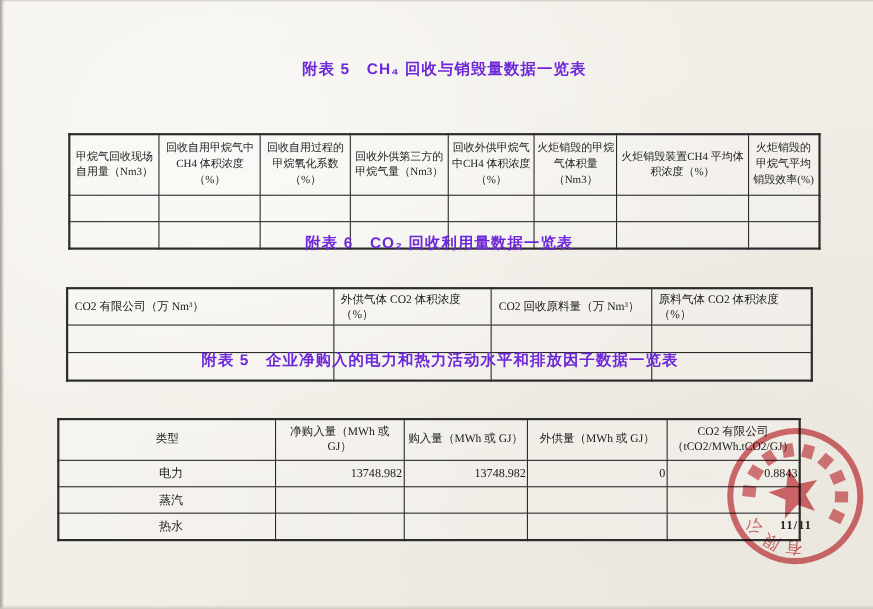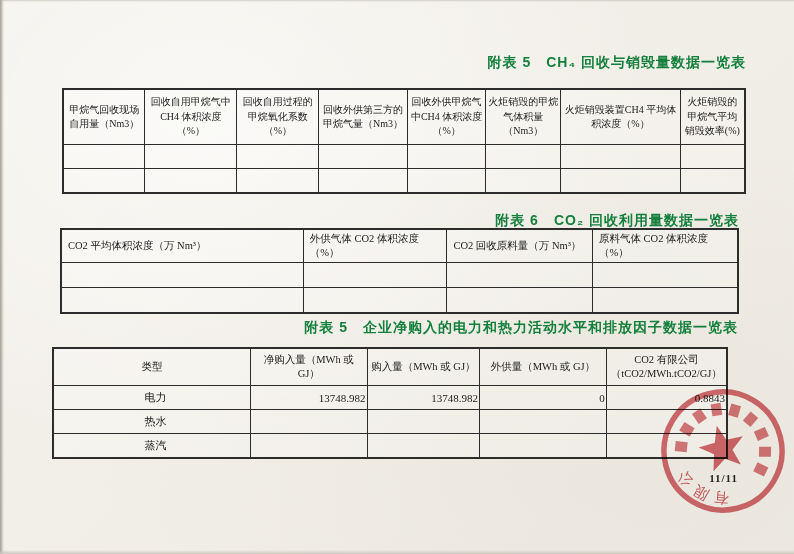--- a/index.html
+++ b/index.html
@@ -13,30 +13,30 @@
     color:#1b1b1b;
   }
   .edge-left{position:absolute;left:0;top:0;width:4px;height:100%;
     background:linear-gradient(90deg,#a39e95,rgba(163,158,149,0));}
   .edge-bottom{position:absolute;left:0;bottom:0;width:100%;height:4px;
     background:linear-gradient(0deg,#ccc7bd,rgba(204,199,189,0));}
   .edge-top{position:absolute;left:0;top:0;width:100%;height:2px;
     background:linear-gradient(180deg,rgba(170,165,156,.5),rgba(170,165,156,0));}
 
   .tbl-title{
-    position:absolute;text-align:right;font-weight:bold;font-size:14px;
+    position:absolute;text-align:center;font-weight:bold;font-size:14px;
     font-family:"Liberation Sans","DejaVu Sans",sans-serif;
-    letter-spacing:1px;color:#15803d;
+    letter-spacing:1px;color:#6d28d9;
   }
   #title-0{left:62px;top:54px;width:684px;}
   #title-1{left:60px;top:212px;width:679px;}
   #title-2{left:62px;top:319px;width:676px;}
 
   table{border-collapse:collapse;table-layout:fixed;position:absolute;
-    background:rgba(255,255,255,.25);}
+    background:rgba(255,255,255,.25);margin-top:33px;}
   th,td{border:1px solid #2c2c2c;font-weight:normal;overflow:hidden;
     white-space:pre-line;vertical-align:middle;}
   table{border:2px solid #2c2c2c;}
 
   #table-0{left:62px;top:88px;width:684px;font-size:10px;}
   #table-0 th{height:50px;text-align:center;padding:2px 2px;line-height:1.45;}
   #table-0 td{height:21px;}
 
   #table-1{left:60px;top:228px;width:679px;font-size:10.5px;}
   #table-1 th{height:24px;text-align:left;padding:2px 6px;}
@@ -113,21 +113,21 @@
   <div id="title-1" class="tbl-title">附表 6　CO₂ 回收利用量数据一览表</div>
   <table id="table-1">
       <colgroup>
         <col style="width: 35.8%;">
         <col style="width: 21.2%;">
         <col style="width: 21.5%;">
         <col style="width: 21.5%;">
       </colgroup>
       <thead>
         <tr>
-          <th>CO2 平均体积浓度（万 Nm³）</th>
+          <th>CO2 有限公司（万 Nm³）</th>
           <th>外供气体 CO2 体积浓度（%）</th>
           <th>CO2 回收原料量（万 Nm³）</th>
           <th>原料气体 CO2 体积浓度（%）</th>
         </tr>
       </thead>
       <tbody>
         <tr>
           <td></td>
           <td></td>
           <td></td>
@@ -163,28 +163,28 @@
       </thead>
       <tbody>
         <tr>
           <td>电力</td>
           <td>13748.982</td>
           <td>13748.982</td>
           <td>0</td>
           <td>0.8843</td>
         </tr>
         <tr>
+          <td>蒸汽</td>
+          <td></td>
+          <td></td>
+          <td></td>
+          <td></td>
+        </tr>
+        <tr>
           <td>热水</td>
-          <td></td>
-          <td></td>
-          <td></td>
-          <td></td>
-        </tr>
-        <tr>
-          <td>蒸汽</td>
           <td></td>
           <td></td>
           <td></td>
           <td></td>
         </tr>
       </tbody>
     </table>
 
   <div class="page-number">11/11</div>
 

